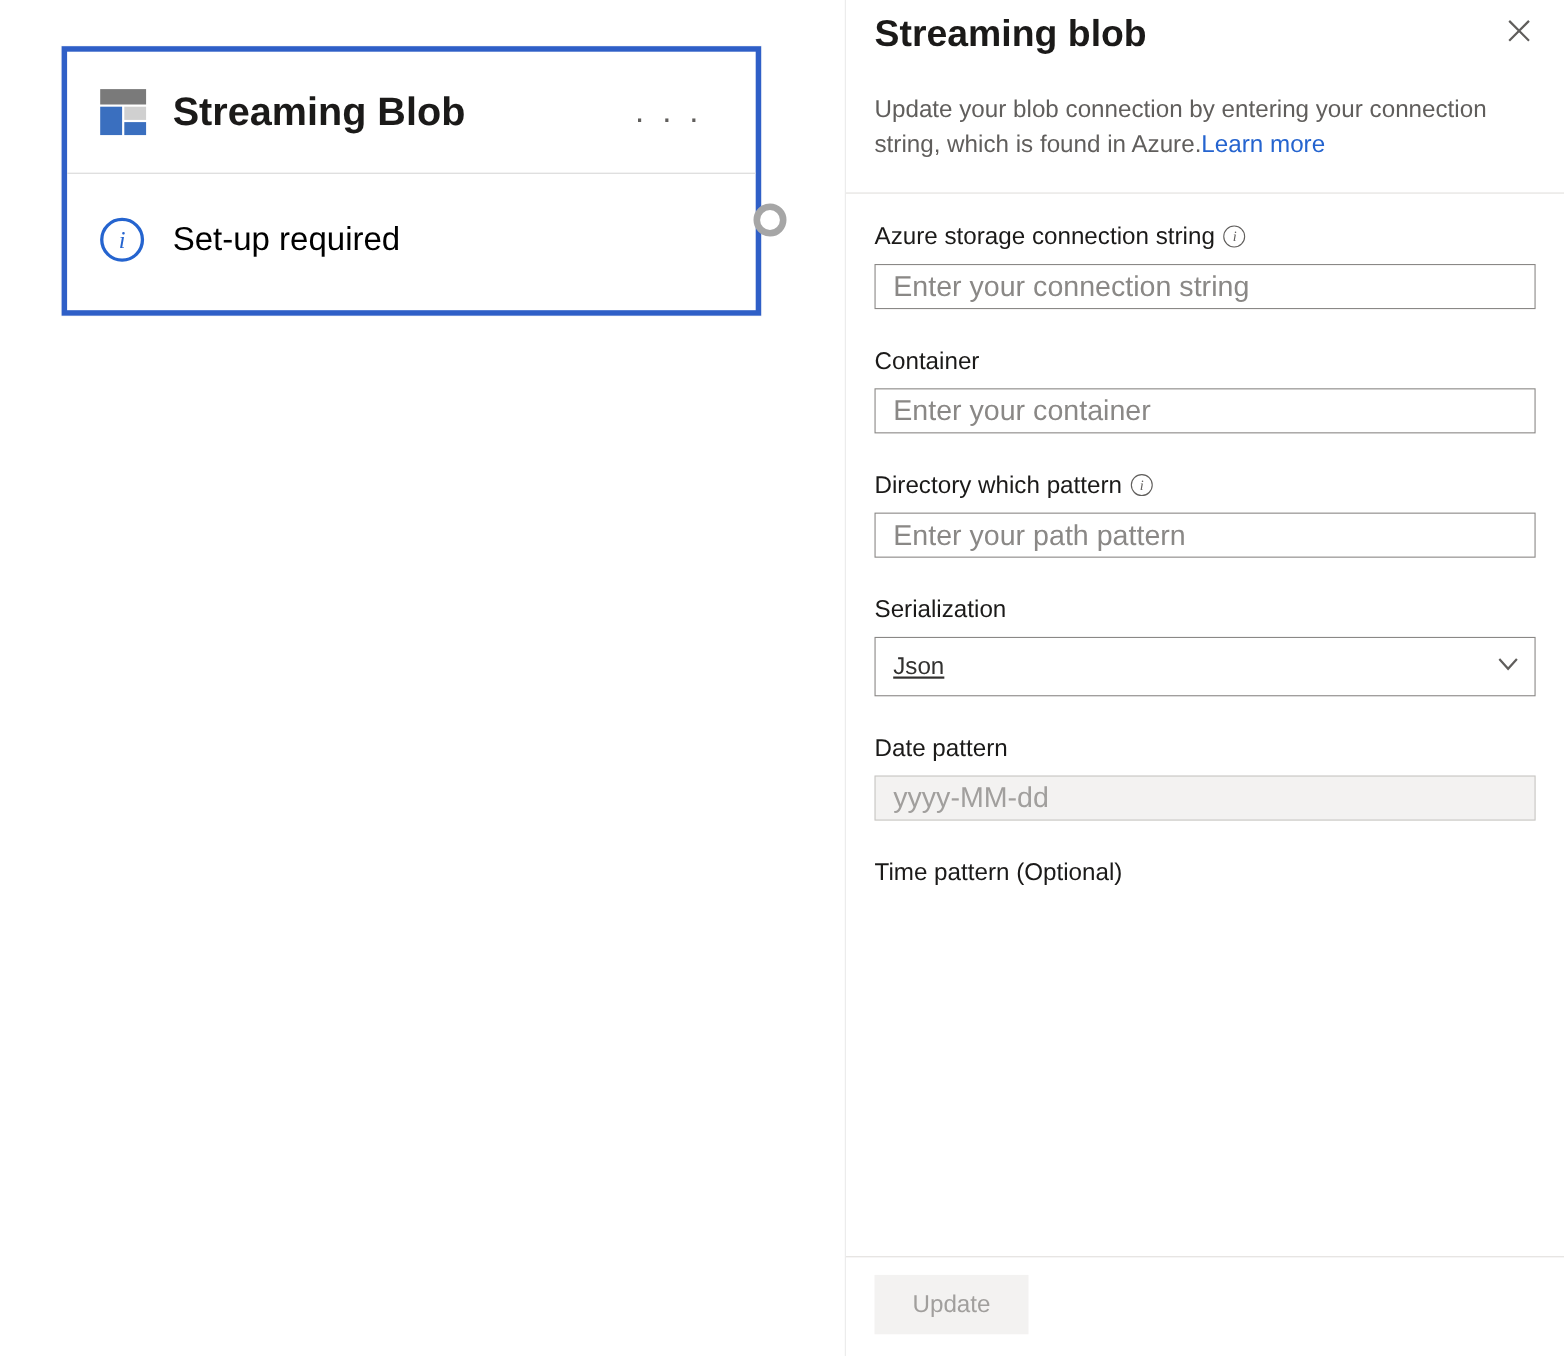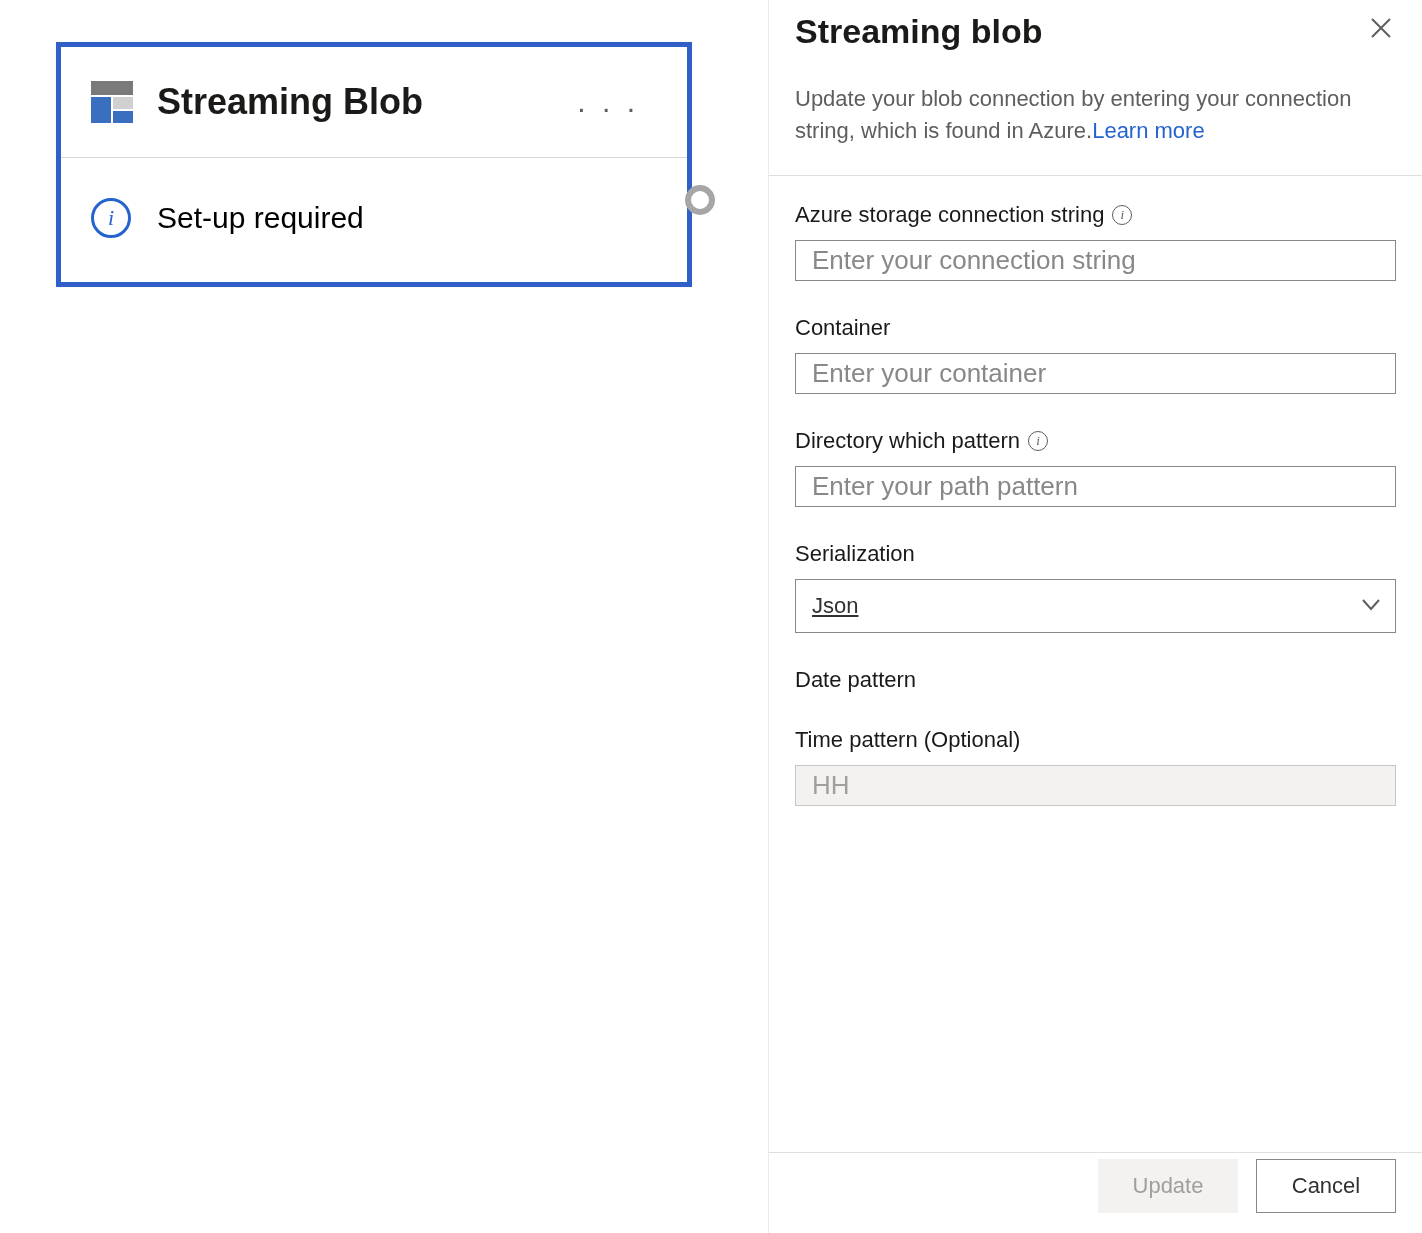--- a/index.html
+++ b/index.html
@@ -206,23 +206,22 @@
     right: 16px;
     top: 50%;
     transform: translateY(-50%);
     color: #605e5c;
     pointer-events: none;
   }
 
   
   .panel-footer {
     border-top: 1px solid #e1dfdd;
-    padding: 6px 26px 20px 26px;
-    display: flex;
-    justify-content: flex-end;
+    padding: 16px 26px 20px 26px;
+    display: flex;
     gap: 18px;
   }
   .btn {
     height: 54px;
     min-width: 140px;
     font-size: 22px;
     padding: 0 28px;
     display: inline-flex;
     align-items: center;
     justify-content: center;
@@ -323,29 +322,28 @@
               <path d="M1 1 L9 10 L17 1" stroke="#605e5c" stroke-width="2" fill="none"></path>
             </svg>
         </span>
       </div>
     </div>
 
     <div class="field">
       <div class="field-label">
         <span>Date pattern</span>
       </div>
+      <input class="text-input disabled" type="text" disabled="" placeholder="yyyy-MM-dd" style="">
     </div>
 
     <div class="field">
       <div class="field-label">
         <span>Time pattern (Optional)</span>
       </div>
-      <input class="text-input disabled" type="text" disabled="" placeholder="HH" style="">
     </div>
 
   </div>
 
   <div class="panel-footer">
     <button class="btn btn-primary">Update</button>
-    <button class="btn btn-secondary">Cancel</button>
   </div>
 
 </div>
 
 </body></html>

